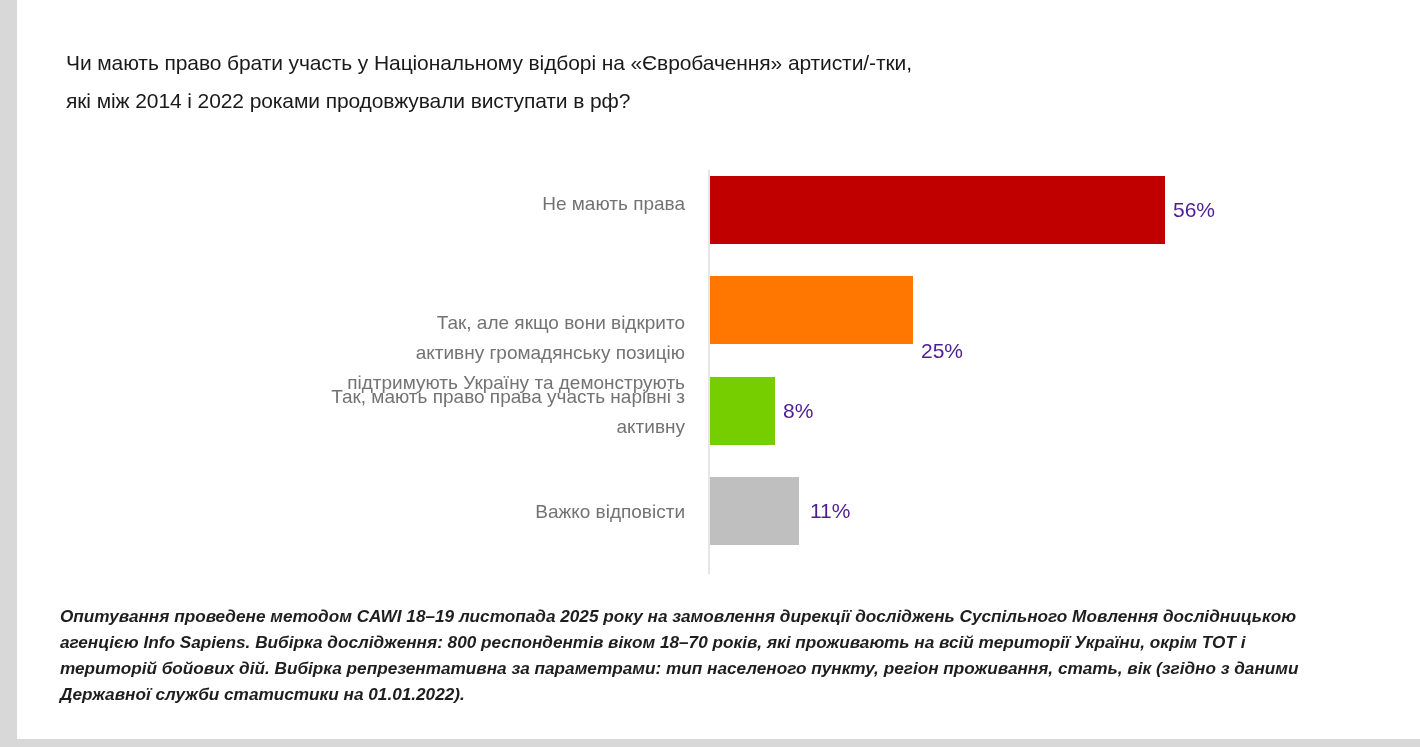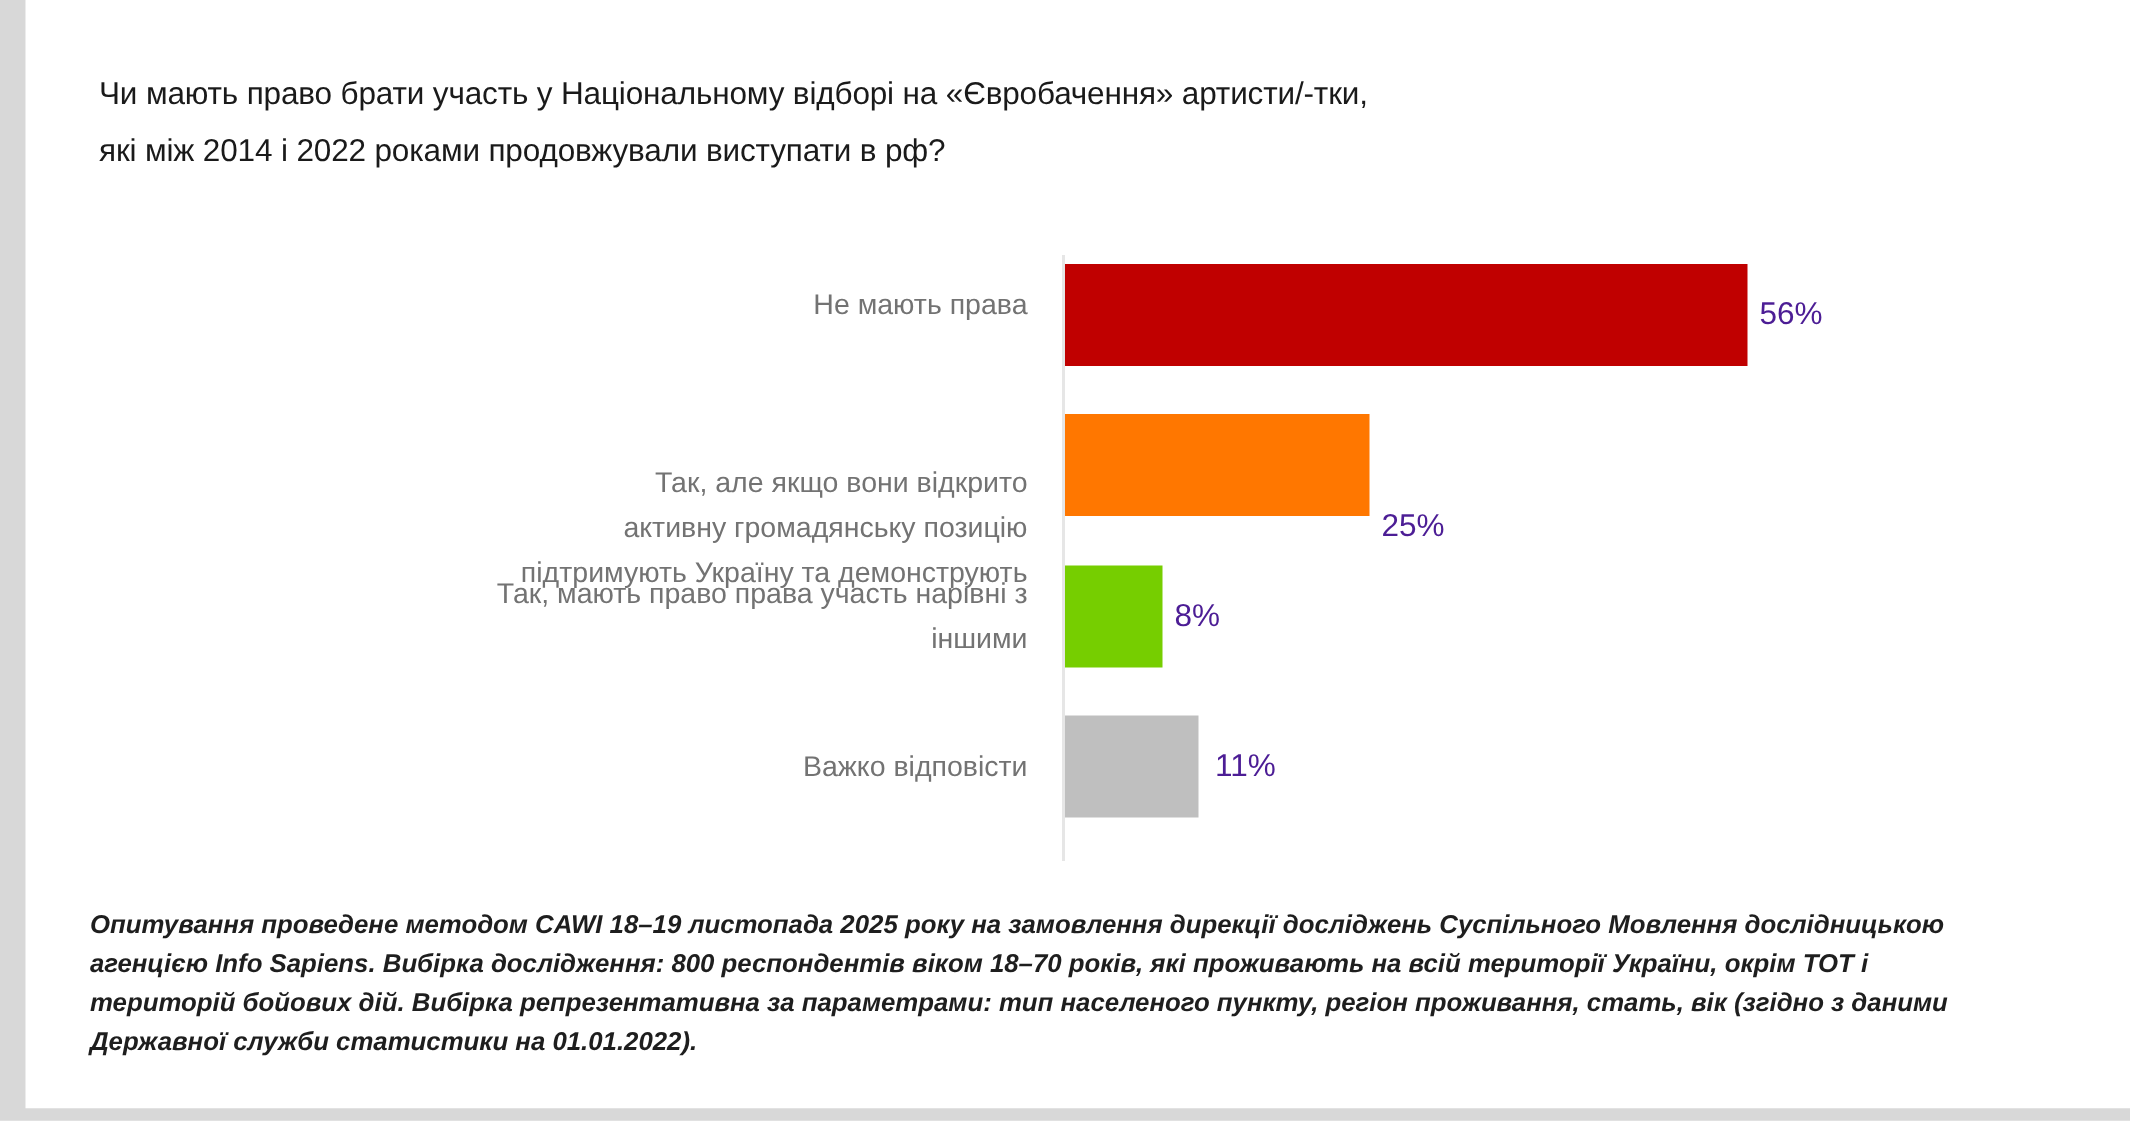--- a/index.html
+++ b/index.html
@@ -174,21 +174,21 @@
           <div>активну громадянську позицію</div>
           <div>підтримують Україну та демонструють</div>
         </div>
         <div class="bar" style="width: 203px; background: rgb(255, 119, 0);"></div>
         <div class="bar-value" style="left: 904px;">25%</div>
       </div>
 
       <div class="bar-row row-2">
         <div class="cat-label">
           <div>Так, мають право права участь нарівні з</div>
-          <div>іншими</div>
+          <div>активну</div>
         </div>
         <div class="bar" style="width: 65px; background: rgb(118, 206, 0);"></div>
         <div class="bar-value" style="left: 766px;">8%</div>
       </div>
 
       <div class="bar-row row-3">
         <div class="cat-label">
           <div>Важко відповісти</div>
         </div>
         <div class="bar" style="width: 89px; background: rgb(191, 191, 191);"></div>

